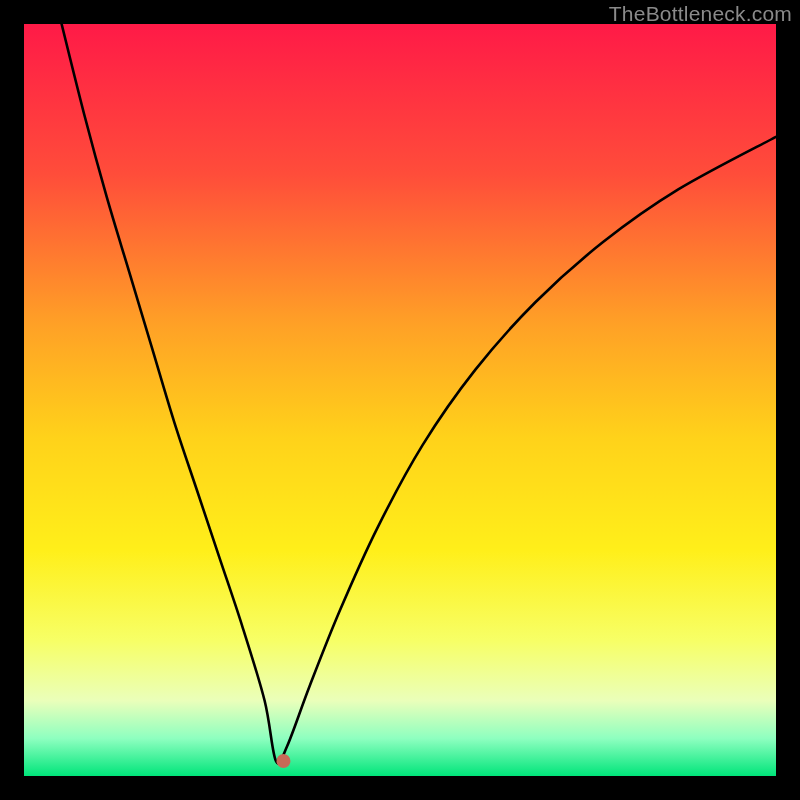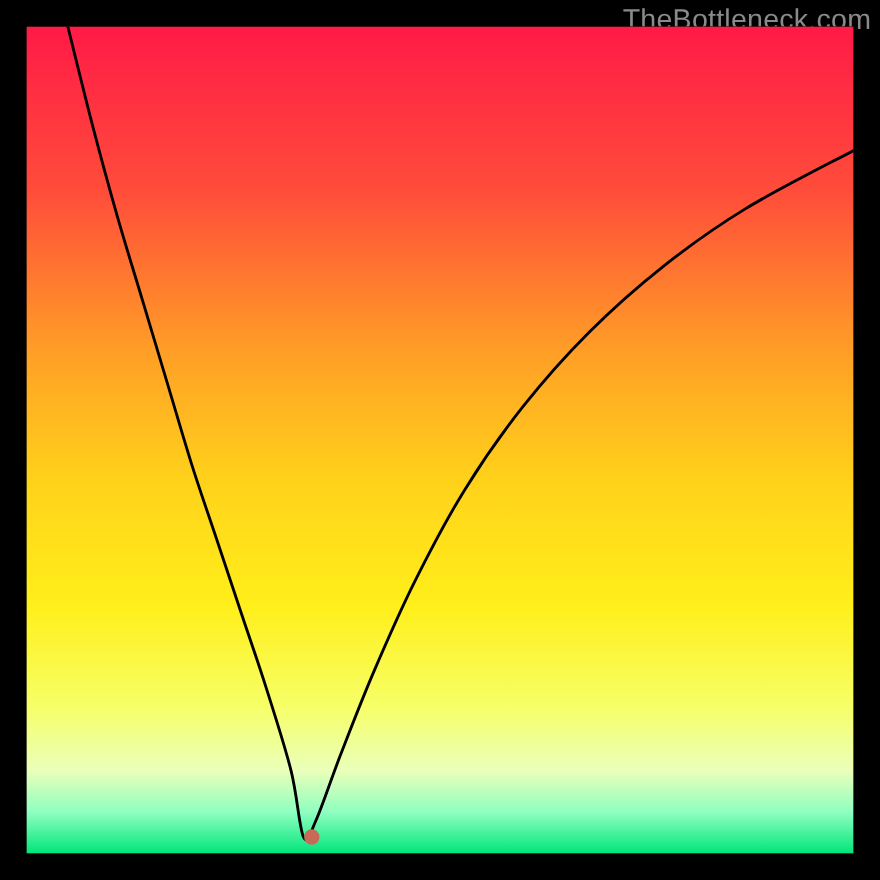--- a/index.html
+++ b/index.html
@@ -24,21 +24,21 @@
     left: 0;
     top: 0;
     width: 752px;
     height: 752px;
   }
   .watermark {
     position: absolute;
     top: 2px;
     right: 8px;
     color: #8a8a8a;
-    font-size: 26px;
+    font-size: 21px;
     font-weight: 500;
     letter-spacing: 0.2px;
     user-select: none;
   }
   svg { display: block; }
 </style>
 </head>
 <body>
 
 <div class="watermark">TheBottleneck.com</div>

